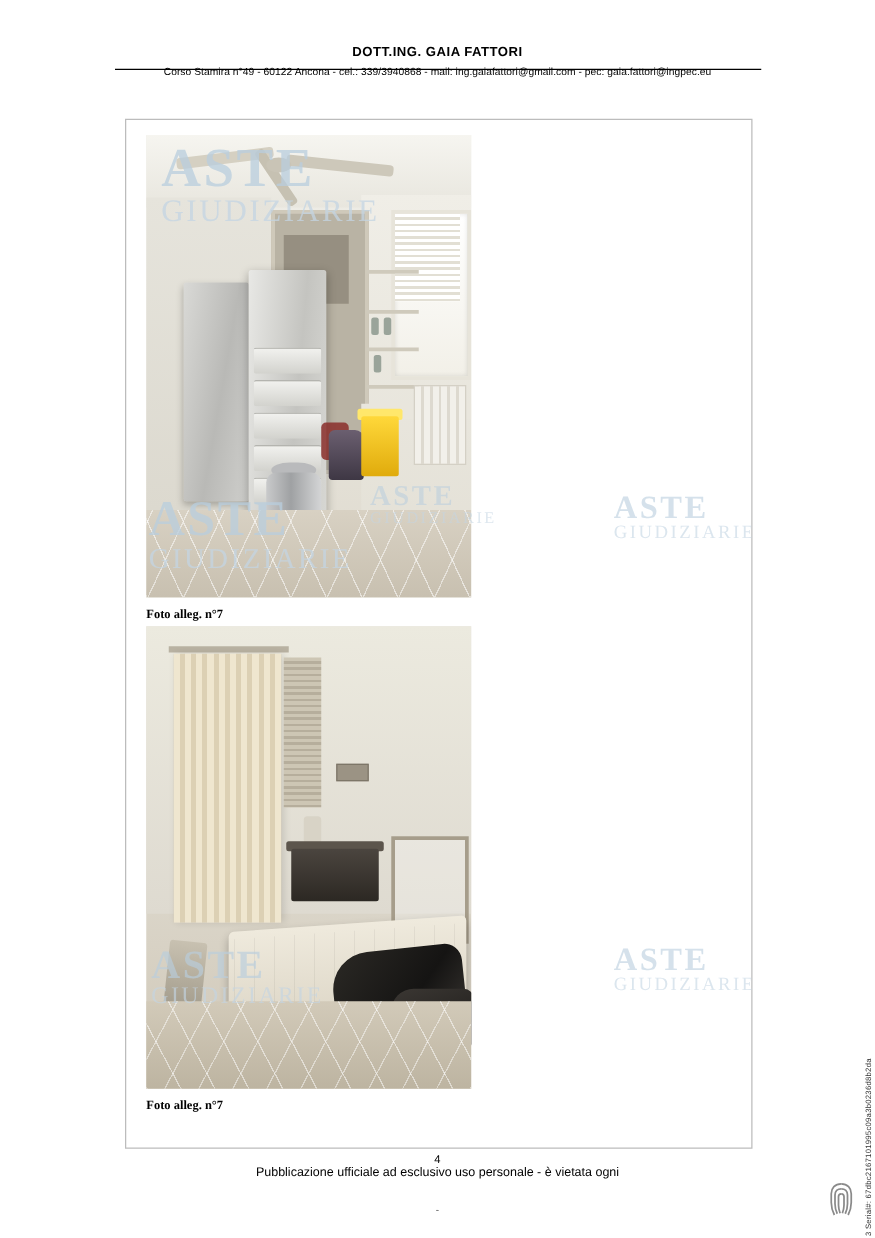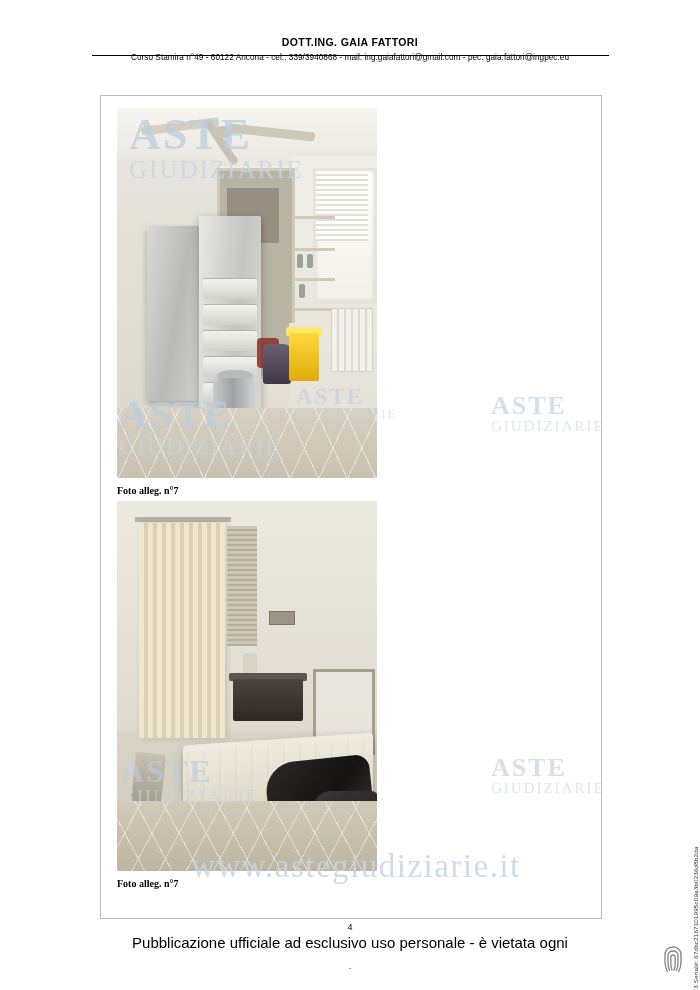--- a/index.html
+++ b/index.html
@@ -380,21 +380,21 @@
     text-align: center;
     font-size: 9px;
     color: #000;
   }
   .footer-note {
     position: absolute;
     top: 931px;
     left: 0;
     width: 700px;
     text-align: center;
-    font-size: 15px;
+    font-size: 10px;
     color: #000;
     line-height: 1.65;
   }
   .footer-dash {
     position: absolute;
     top: 963px;
     left: 0;
     width: 700px;
     text-align: center;
     font-size: 8px;
@@ -519,21 +519,20 @@
     </div>
     <div class="wm wm-e">
       <div class="l1">ASTE</div>
       <div class="l2">GIUDIZIARIE</div>
     </div>
     <div class="wm wm-f">
       <div class="l1">ASTE</div>
       <div class="l2">GIUDIZIARIE</div>
     </div>
 
-    <div class="wm-url">www.astegiudiziarie.it</div>
   </div>
 
   <div class="page-number">4</div>
   <div class="footer-note">
     <div>Pubblicazione ufficiale ad esclusivo uso personale - è vietata ogni</div>
   </div>
   <div class="footer-dash">-</div>
 
   <div class="sig-strip">Firmato Da: FATTORI GAIA Emesso Da: ARUBAPEC S.P.A. NG CA 3 Serial#: 67dbc2167101995c09a3b0236d8b2da</div>
 

